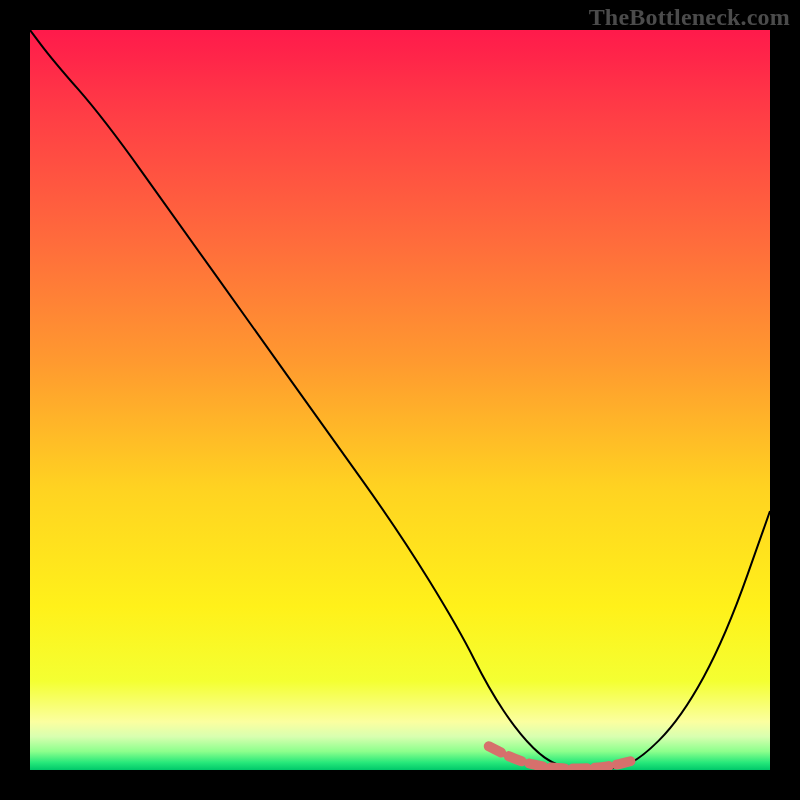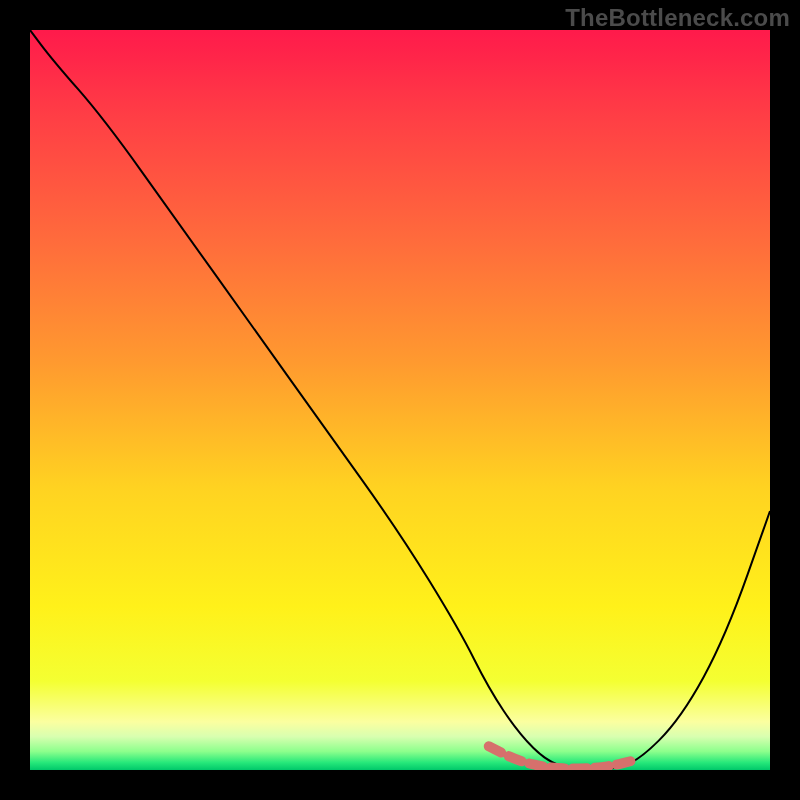--- a/index.html
+++ b/index.html
@@ -18,20 +18,21 @@
     background: #000;
   }
   .watermark {
     position: absolute;
     top: 4px;
     right: 10px;
     color: #4b4b4b;
     font-size: 24px;
     font-weight: 600;
     letter-spacing: 0.2px;
+    font-family: Liberation Serif, serif;
   }
   .plot {
     position: absolute;
     left: 30px;
     top: 30px;
     width: 740px;
     height: 740px;
   }
   svg { display: block; }
 </style>

